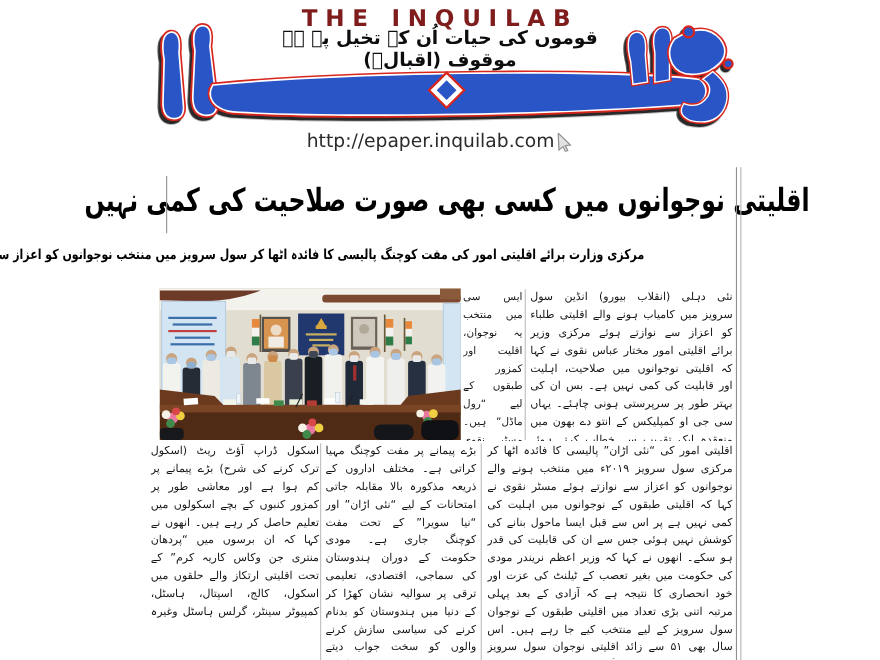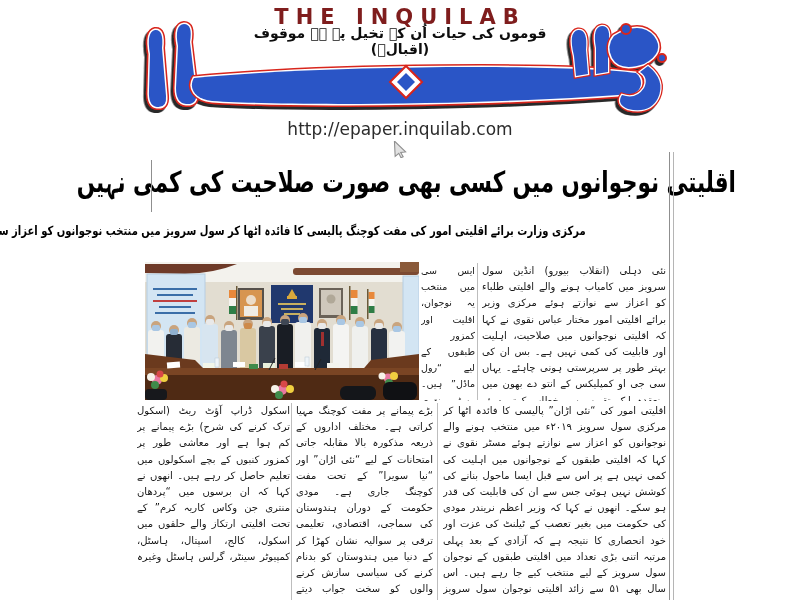--- a/index.html
+++ b/index.html
@@ -4,24 +4,24 @@
 <style>
   html,body{margin:0;padding:0;background:#ffffff;}
   .page{position:relative;width:800px;height:600px;background:#ffffff;overflow:hidden;
         font-family:"DejaVu Sans",sans-serif;color:#111;}
   .urdu{direction:rtl;unicode-bidi:isolate;}
 
   
   .mast-title{position:absolute;top:5px;left:0;width:800px;text-align:center;
     font-size:21px;font-weight:bold;letter-spacing:7px;color:#7f1d1d;}
   .mast-tagline{position:absolute;top:25px;left:250px;width:300px;text-align:center;
-    font-size:14px;font-weight:bold;color:#0d0d0d;}
+    font-size:17px;font-weight:bold;color:#0d0d0d;}
   .logo-svg{position:absolute;top:20px;left:138px;}
   .mast-url{position:absolute;top:119px;left:0;width:800px;display:flex;
-    justify-content:center;align-items:center;gap:2px;font-size:17px;color:#2b2b2b;flex-direction:column;}
+    justify-content:center;align-items:center;gap:2px;font-size:17px;color:#2b2b2b;}
 
   
   .headline{position:absolute;top:151px;left:150px;width:512px;height:62px;
     display:flex;align-items:center;justify-content:center;overflow:visible;}
   .headline span{font-size:29px;font-weight:bold;white-space:nowrap;
     transform:scaleX(.74);transform-origin:center;color:#000;}
   .subhead1{position:absolute;top:220px;left:137px;width:530px;text-align:center;overflow:visible;}
   .subhead1 span{display:inline-block;font-size:12.5px;font-weight:bold;white-space:nowrap;
     transform:scaleX(.8);transform-origin:center;color:#000;}
   .subhead2{position:absolute;top:241px;left:405px;width:261px;text-align:center;}

